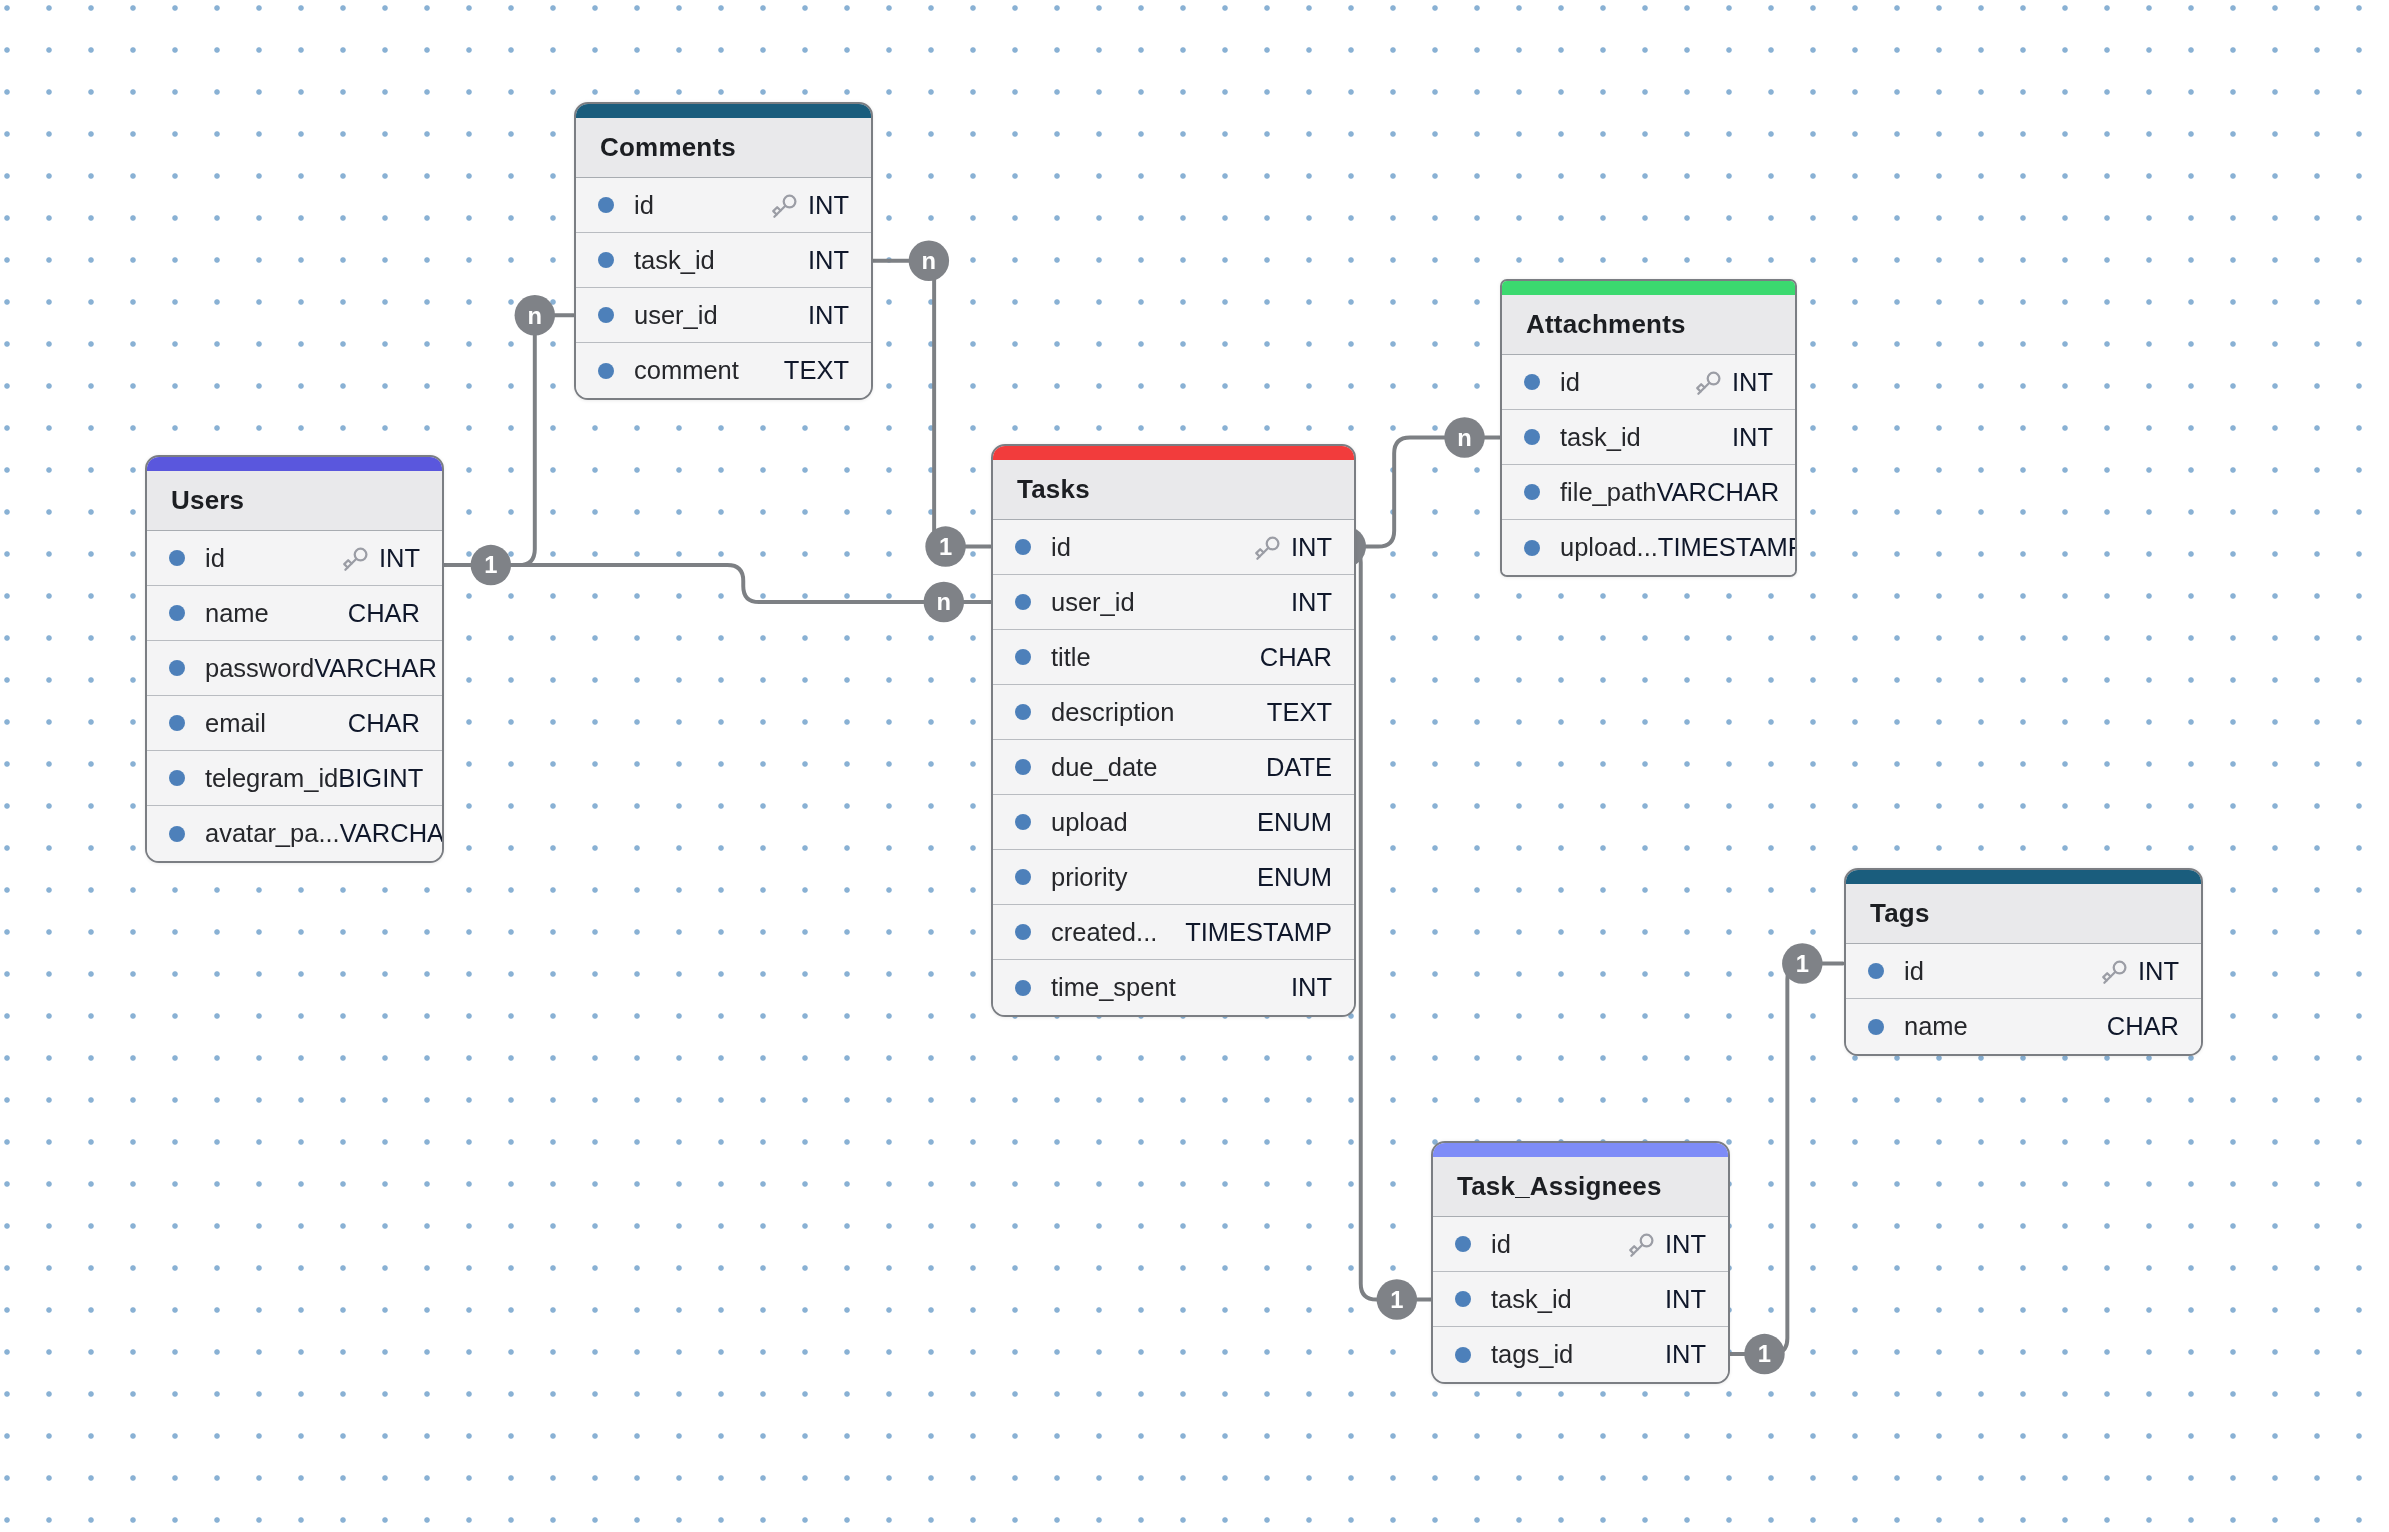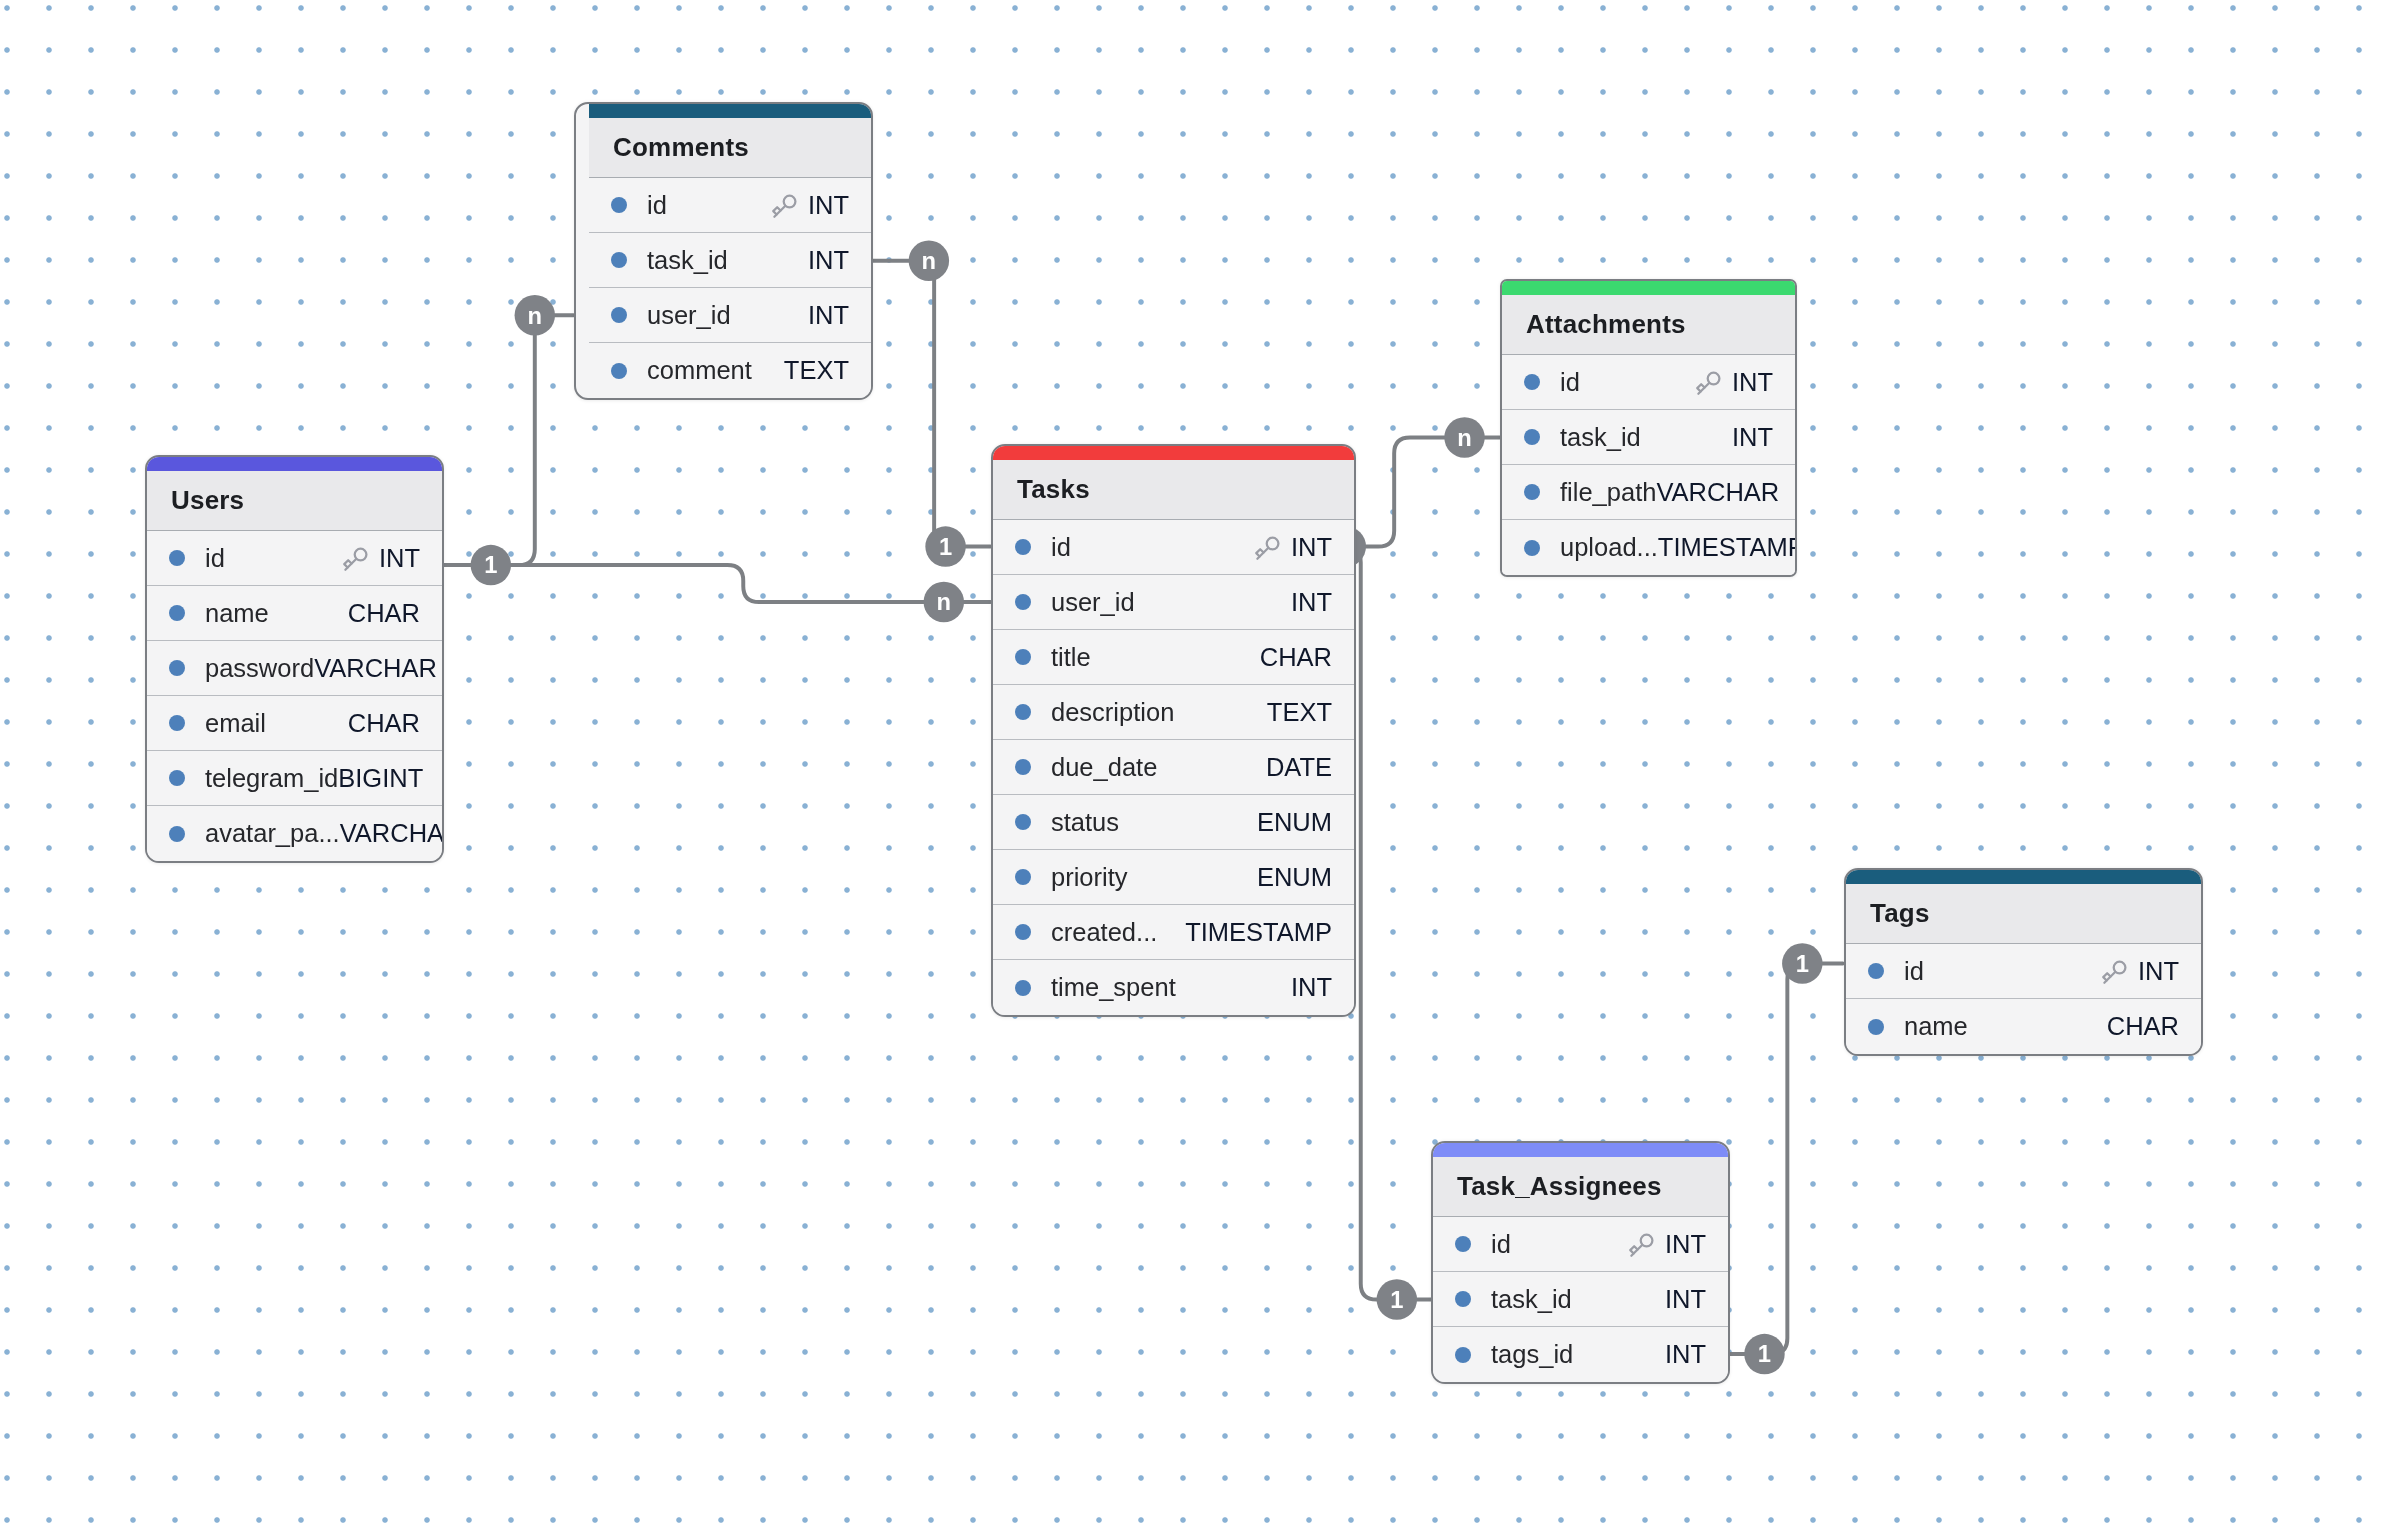--- a/index.html
+++ b/index.html
@@ -132,21 +132,21 @@
           <div class="row">
     <span class="dot"></span>
     <span class="fname">avatar_pa...</span>
     <span class="ftype">
 
       <span class="ftype-text">VARCHAR</span>
     </span>
   </div>
         </div>
   </div>
-      <div class="tbl" style="left: 574px; top: 102px; width: 299px; padding-left: 13px;">
+      <div class="tbl" style="left: 574px; top: 102px; width: 299px;">
     <div class="strip" style="background: rgb(26, 93, 125);"></div>
     <div class="title">
       <span class="title-text">Comments</span>
     </div>
     <div class="rows">
           <div class="row pk">
     <span class="dot"></span>
     <span class="fname">id</span>
     <span class="ftype">
       <svg class="key" viewBox="0 0 24 24">
@@ -232,21 +232,21 @@
           <div class="row">
     <span class="dot"></span>
     <span class="fname">due_date</span>
     <span class="ftype">
 
       <span class="ftype-text">DATE</span>
     </span>
   </div>
           <div class="row">
     <span class="dot"></span>
-    <span class="fname">status</span>
+    <span class="fname">upload</span>
     <span class="ftype">
 
       <span class="ftype-text">ENUM</span>
     </span>
   </div>
           <div class="row">
     <span class="dot"></span>
     <span class="fname">priority</span>
     <span class="ftype">
 

